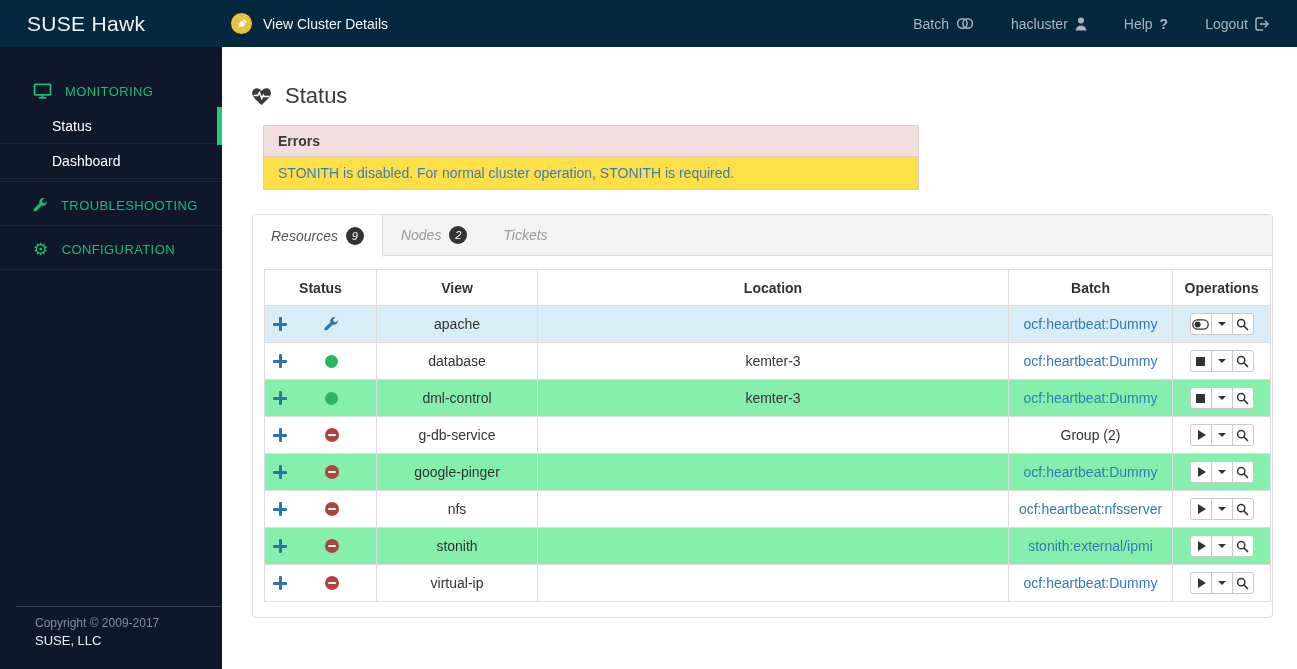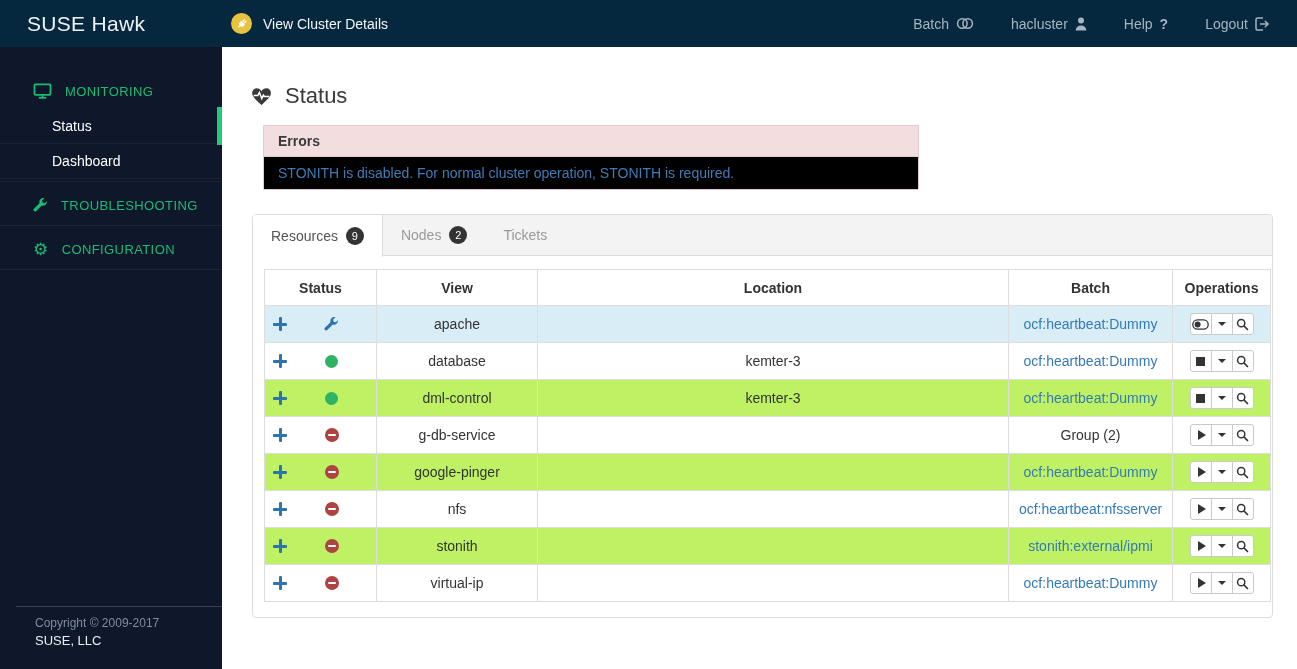--- a/index.html
+++ b/index.html
@@ -31,34 +31,34 @@
   .side-sub.active::after { content:''; position:absolute; right:0; top:-2px; bottom:-2px; width:5px; background:#25c97b; }
   .gear-glyph { font-size:17px; line-height:14px; }
   .side-footer { position:absolute; left:16px; right:0; bottom:0; padding:7px 19px 21px; border-top:1px solid rgba(255,255,255,0.18); }
   .copyright { color:#7d8ea0; font-size:12px; line-height:1.5; }
   .company { color:#e9eef3; font-size:13px; margin-top:1px; }
   
   main { position:absolute; left:222px; top:47px; right:0; bottom:0; background:#fff; padding-left:30px; }
   .page-title { display:flex; align-items:center; gap:12px; margin:36px 0 0 -2px; font-size:22px; font-weight:500; color:#3a3a3a; }
   .error-panel { margin:16px 0 0 11px; width:656px; border:1px solid #e6c9ce; border-radius:1px; overflow:hidden; }
   .error-head { background:#f2dede; padding:7px 14px; font-size:14px; font-weight:bold; color:#393a3c; border-bottom:1px solid #e6c9ce; }
-  .error-body { background:#000000; padding:8px 14px; font-size:14px; }
+  .error-body { background:#fde047; padding:8px 14px; font-size:14px; }
   .error-link { color:#3f7cb6; cursor:pointer; text-decoration:none; }
   
   .tab-panel { margin-top:24px; width:1021px; border:1px solid #dcdcdc; border-radius:4px; background:#fff; }
   .tab-bar { display:flex; background:#f3f3f3; border-bottom:1px solid #dcdcdc; border-radius:3px 3px 0 0; height:41px; }
-  .tab { display:flex; align-items:center; gap:8px; padding:0 18px; font-size:14px; color:#9b9b9b; cursor:pointer; }
+  .tab { display:flex; align-items:center; gap:8px; padding:0 18px; font-size:14px; color:#9b9b9b; cursor:pointer;font-style:italic; }
   .tab.active { background:#fff; color:#555; border-right:1px solid #dcdcdc; border-radius:3px 0 0 0; margin-bottom:-1px; height:42px; }
   .badge { background:#333; color:#fff; min-width:18px; height:18px; border-radius:9px; font-size:11px; display:flex; align-items:center; justify-content:center; padding:0 2px; }
   .tab-content { padding:13px 11px 15px; }
   
   table.res { border-collapse:collapse; width:1006px; table-layout:fixed; border:1px solid #ddd; }
   .res th { border:1px solid #ddd; height:36px; font-size:14px; color:#333; font-weight:bold; text-align:center; padding:0; }
   .res td { border:1px solid #ddd; height:36px; font-size:14px; color:#333; text-align:center; padding:0; }
-  .res tr.striped { background:#bef264; }
+  .res tr.striped { background:#86efac; }
   .res tr.hl { background:#d9edf7; }
   .status-inner { display:flex; align-items:center; height:36px; padding-left:8px; }
   .plus-icon { position:relative; width:14px; height:14px; flex:0 0 14px; cursor:pointer; }
   .plus-icon::before { content:''; position:absolute; left:0; top:5.5px; width:14px; height:3px; background:#2d73ad; border-radius:1px; }
   .plus-icon::after  { content:''; position:absolute; top:0; left:5.5px; height:14px; width:3px; background:#2d73ad; border-radius:1px; }
   .st-slot { flex:1; display:flex; justify-content:center; align-items:center; }
   .dot-running { width:13px; height:13px; border-radius:50%; background:#2eb263; }
   .dot-stopped { width:14px; height:14px; border-radius:50%; background:#ae4441; position:relative; }
   .dot-stopped::after { content:''; position:absolute; left:3px; right:3px; top:5.8px; height:2.6px; background:#fff; border-radius:1px; }
   .wrench-blue { color:#2d73ad; display:flex; }

